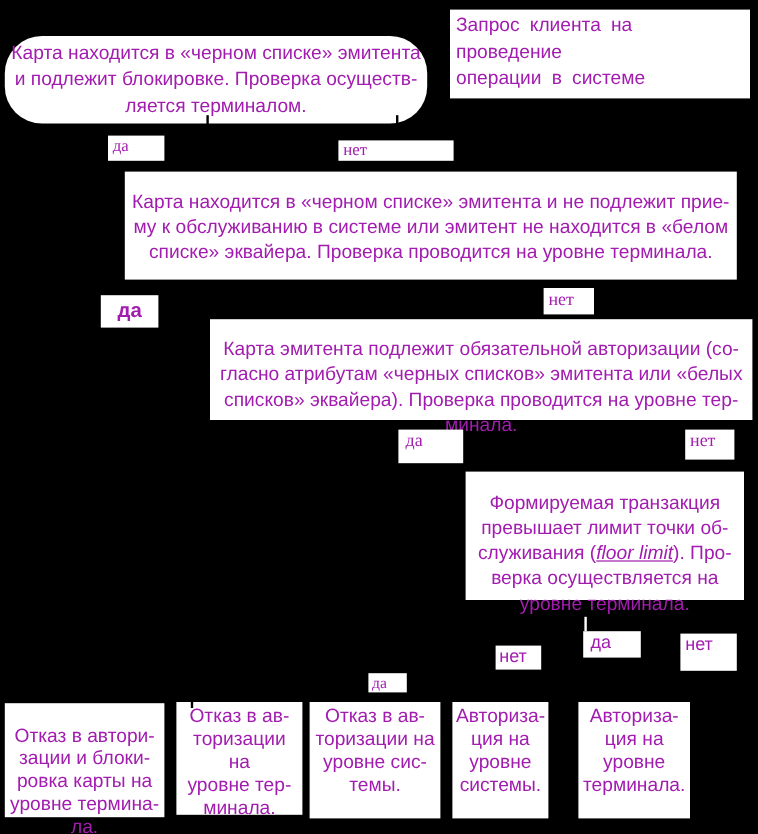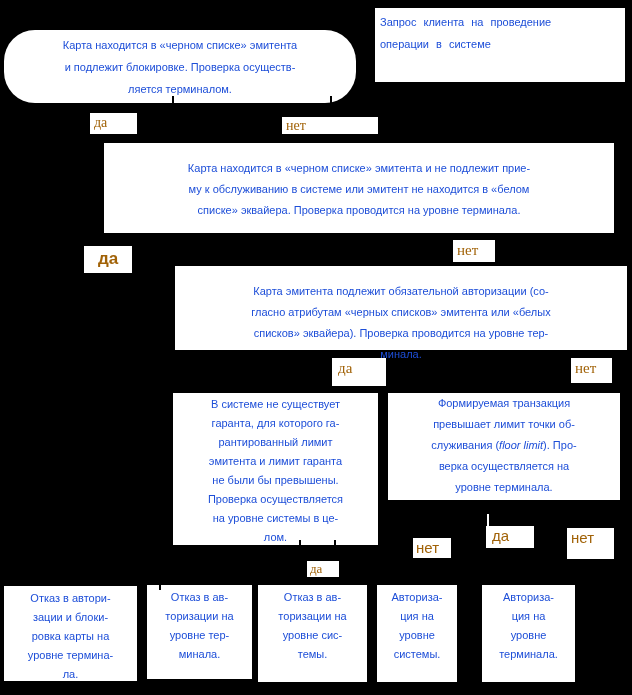--- a/index.html
+++ b/index.html
@@ -1,37 +1,37 @@
 <!DOCTYPE html>
 <html><head>
 <meta charset="utf-8">
 <style>
   html,body{margin:0;padding:0;background:#000;}
   .stage{
     position:relative;width:632px;height:695px;background:#000000;
     font-family:"Liberation Sans",sans-serif;color:#000;overflow:hidden;
   }
   .node{
-    position:absolute;background:#ffffff;color:#1d4ed8;
+    position:absolute;background:#ffffff;color:#a21caf;
     white-space:pre-line;text-align:center;
-    font-size:11px;line-height:21px;
+    font-size:16px;line-height:21px;
     box-sizing:border-box;padding:2px 3px;
   }
   .node.left{text-align:left;}
   .node.lh19{line-height:19px;}
   .node.lh22{line-height:22px;}
   .lbl{
-    position:absolute;background:#ffffff;color:#a16207;
+    position:absolute;background:#ffffff;color:#a21caf;
     box-sizing:border-box;font-family:"Liberation Serif",serif;
     font-size:14px;line-height:1.25;padding:1px 4px;white-space:nowrap;
   }
   .lbl.sans{font-family:"Liberation Sans",sans-serif;font-size:15px;}
   .lbl.big{font-size:16px;}
   .lbl.bold{font-weight:bold;font-size:17px;font-family:"Liberation Sans",sans-serif;text-align:center;}
-  .it{font-style:italic;}
+  .it{font-style:italic;text-decoration:underline;}
   .tick{position:absolute;width:2px;background:#000000;}
   .stub{position:absolute;width:2px;background:#ffffff;}
 </style>
 </head>
 <body>
 
 <div class="stage">
 
   <div class="node left lh22" style="left:375px;top:8px;width:250px;height:74px;padding:3px 5px;word-spacing:4px;">Запрос клиента на проведение
 операции в системе</div>
@@ -51,41 +51,33 @@
   <div class="lbl big" style="left:453px;top:240px;width:42px;height:22px;font-size:15px;">нет</div>
 
   <div class="node" style="left:175px;top:266px;width:452px;height:84px;padding-top:15px;">Карта эмитента подлежит обязательной авторизации (со-
 гласно атрибутам «черных списков» эмитента или «белых
 списков» эквайера). Проверка проводится на уровне тер-
 минала.</div>
 
   <div class="lbl" style="left:332px;top:358px;width:54px;height:28px;font-size:15px;padding-left:6px;">да</div>
   <div class="lbl" style="left:571px;top:358px;width:41px;height:25px;font-size:15px;">нет</div>
 
-  <div class="node lh19" style="left:173px;top:393px;width:205px;height:152px;padding-top:2px;">В системе не существует
-гаранта, для которого га-
-рантированный лимит
-эмитента и лимит гаранта
-не были бы превышены.
-Проверка осуществляется
-на уровне системы в це-
-лом.</div>
 
-  <div class="node" style="left:388px;top:393px;width:232px;height:107px;padding-top:0;"><span>Формируемая транзакция
+  <div class="node" style="left:388px;top:393px;width:232px;height:107px;padding-top:16px;"><span>Формируемая транзакция
 превышает лимит точки об-
 служивания (</span><span class="it">floor limit</span><span>). Про-
 верка осуществляется на
 уровне терминала.</span></div>
 
   <div class="lbl sans" style="left:413px;top:538px;width:38px;height:20px;padding:1px 3px;">нет</div>
   <div class="lbl sans" style="left:486px;top:526px;width:48px;height:22px;padding-left:6px;">да</div>
   <div class="lbl sans" style="left:567px;top:528px;width:47px;height:31px;">нет</div>
   <div class="lbl" style="left:307px;top:561px;width:32px;height:16px;font-size:13px;padding:0 3px;">да</div>
 
-  <div class="node lh19" style="left:4px;top:586px;width:133px;height:95px;padding-top:3px;">Отказ в автори-
+  <div class="node lh19" style="left:4px;top:586px;width:133px;height:95px;padding-top:18px;">Отказ в автори-
 зации и блоки-
 ровка карты на
 уровне термина-
 ла.</div>
 
   <div class="node lh19" style="left:147px;top:585px;width:105px;height:94px;padding-top:3px;">Отказ в ав-
 торизации на
 уровне тер-
 минала.</div>
 

